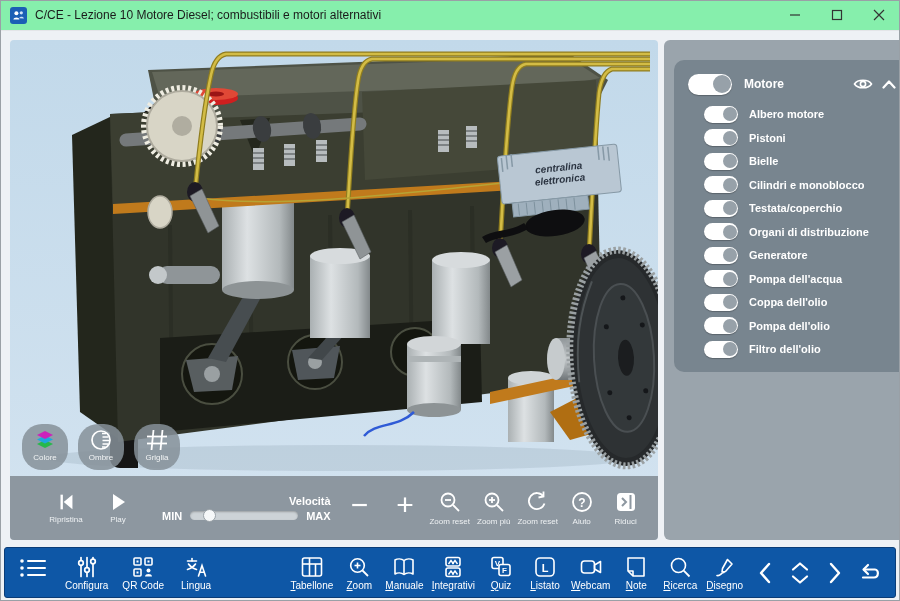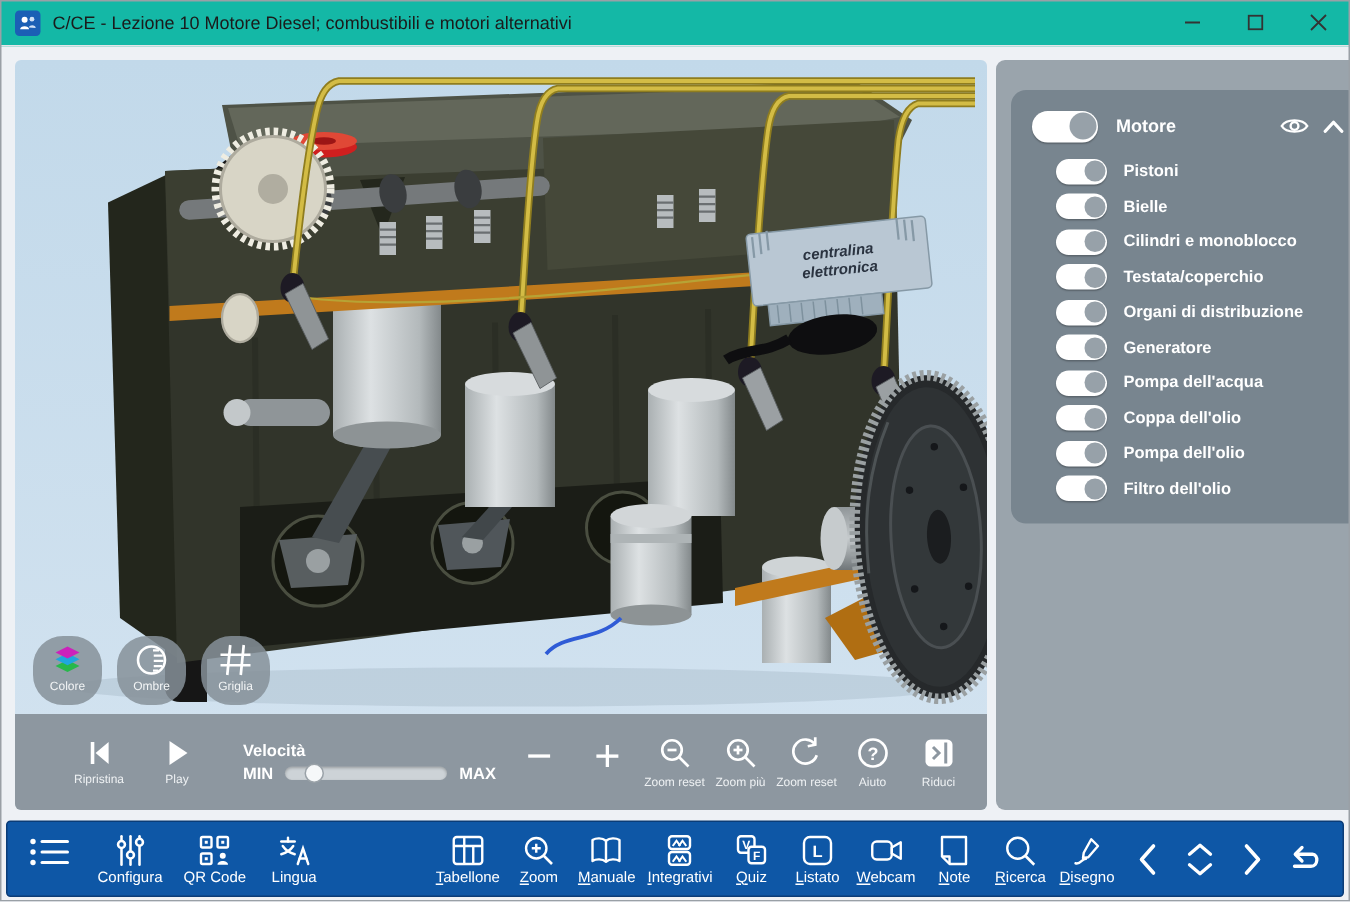--- a/index.html
+++ b/index.html
@@ -5,21 +5,21 @@
   html,body{margin:0;padding:0;}
   body{
     width:900px;height:601px;overflow:hidden;position:relative;
     background:#eef1f5;font-family:"Liberation Sans","DejaVu Sans",sans-serif;
     -webkit-font-smoothing:antialiased;
   }
   .frame{position:absolute;inset:0;box-shadow:inset 0 0 0 1px #9aa0a6;pointer-events:none;z-index:50;}
 
   
   .titlebar{
-    position:absolute;left:0;top:0;width:900px;height:30px;background:#14b8a6;
+    position:absolute;left:0;top:0;width:900px;height:30px;background:#86efac;
     border-bottom:1px solid #e3e5e8;display:flex;align-items:center;z-index:5;
   }
   .app-icon{width:17px;height:17px;border-radius:3px;background:#1b5fb5;margin:0 8px 0 10px;
     display:flex;align-items:center;justify-content:center;flex:0 0 auto;}
   .title-text{font-size:12px;color:#1b1b1b;white-space:nowrap;}
   .win-controls{margin-left:auto;display:flex;height:100%;}
   .win-btn{width:42px;height:100%;display:flex;align-items:center;justify-content:center;color:#333;}
 
   
   .viewport{
@@ -32,21 +32,21 @@
   .vbtn{width:46px;height:46px;border-radius:20px;background:rgba(134,144,153,.85);
     display:flex;flex-direction:column;align-items:center;justify-content:flex-start;padding-top:5px;box-sizing:border-box;}
   .vbtn-label{font-size:8px;color:#f2f4f5;margin-top:2px;}
 
   .playbar{
     position:absolute;left:0;bottom:0;width:100%;height:64px;background:#8d97a0;
     display:flex;align-items:center;box-sizing:border-box;padding:0 16px 0 34px;
   }
   .pb-item{display:flex;flex-direction:column;align-items:center;justify-content:center;gap:4px;min-width:44px;}
   .pb-label{font-size:8px;color:#eef1f3;line-height:1;}
-  .speed{display:flex;flex-direction:column;align-items:flex-start;margin-left:22px;margin-right:6px;}
+  .speed{display:flex;flex-direction:column;align-items:flex-end;margin-left:22px;margin-right:6px;}
   .speed-top{font-size:11px;font-weight:bold;color:#fff;margin-bottom:3px;}
   .speed-row{display:flex;align-items:center;gap:8px;}
   .minmax{font-size:11px;font-weight:bold;color:#fff;}
   .slider-track{width:108px;height:9px;border-radius:5px;background:#cdd3d7;position:relative;
     box-shadow:inset 0 1px 2px rgba(0,0,0,.25);}
   .slider-knob{position:absolute;top:-2px;width:13px;height:13px;border-radius:50%;background:#f6f8f9;
     border:1px solid #9aa2a8;box-sizing:border-box;}
   .bigsign{font-size:30px;font-weight:300;color:#fff;line-height:1;padding:0 14px;margin-top:-6px;}
   .pb-gap{width:18px;}
   .pb-right{margin-left:auto;}
@@ -461,20 +461,24 @@
           <circle cx="10" cy="7" r="2.6" fill="none" stroke="#fff" stroke-width="1.6"></circle>
         </svg>
         <svg width="14" height="9" viewBox="0 0 14 9">
           <polyline points="1.5,7.5 7,1.5 12.5,7.5" fill="none" stroke="#fff" stroke-width="2.2" stroke-linecap="round" stroke-linejoin="round"></polyline>
         </svg>
       </div>
     </div>
 
     <div class="prow sub">
       <div class="toggle"></div>
+      <span class="prow-label">Albero motore</span>
+    </div>
+    <div class="prow sub">
+      <div class="toggle"></div>
       <span class="prow-label">Pistoni</span>
     </div>
     <div class="prow sub">
       <div class="toggle"></div>
       <span class="prow-label">Bielle</span>
     </div>
     <div class="prow sub">
       <div class="toggle"></div>
       <span class="prow-label">Cilindri e monoblocco</span>
     </div>

